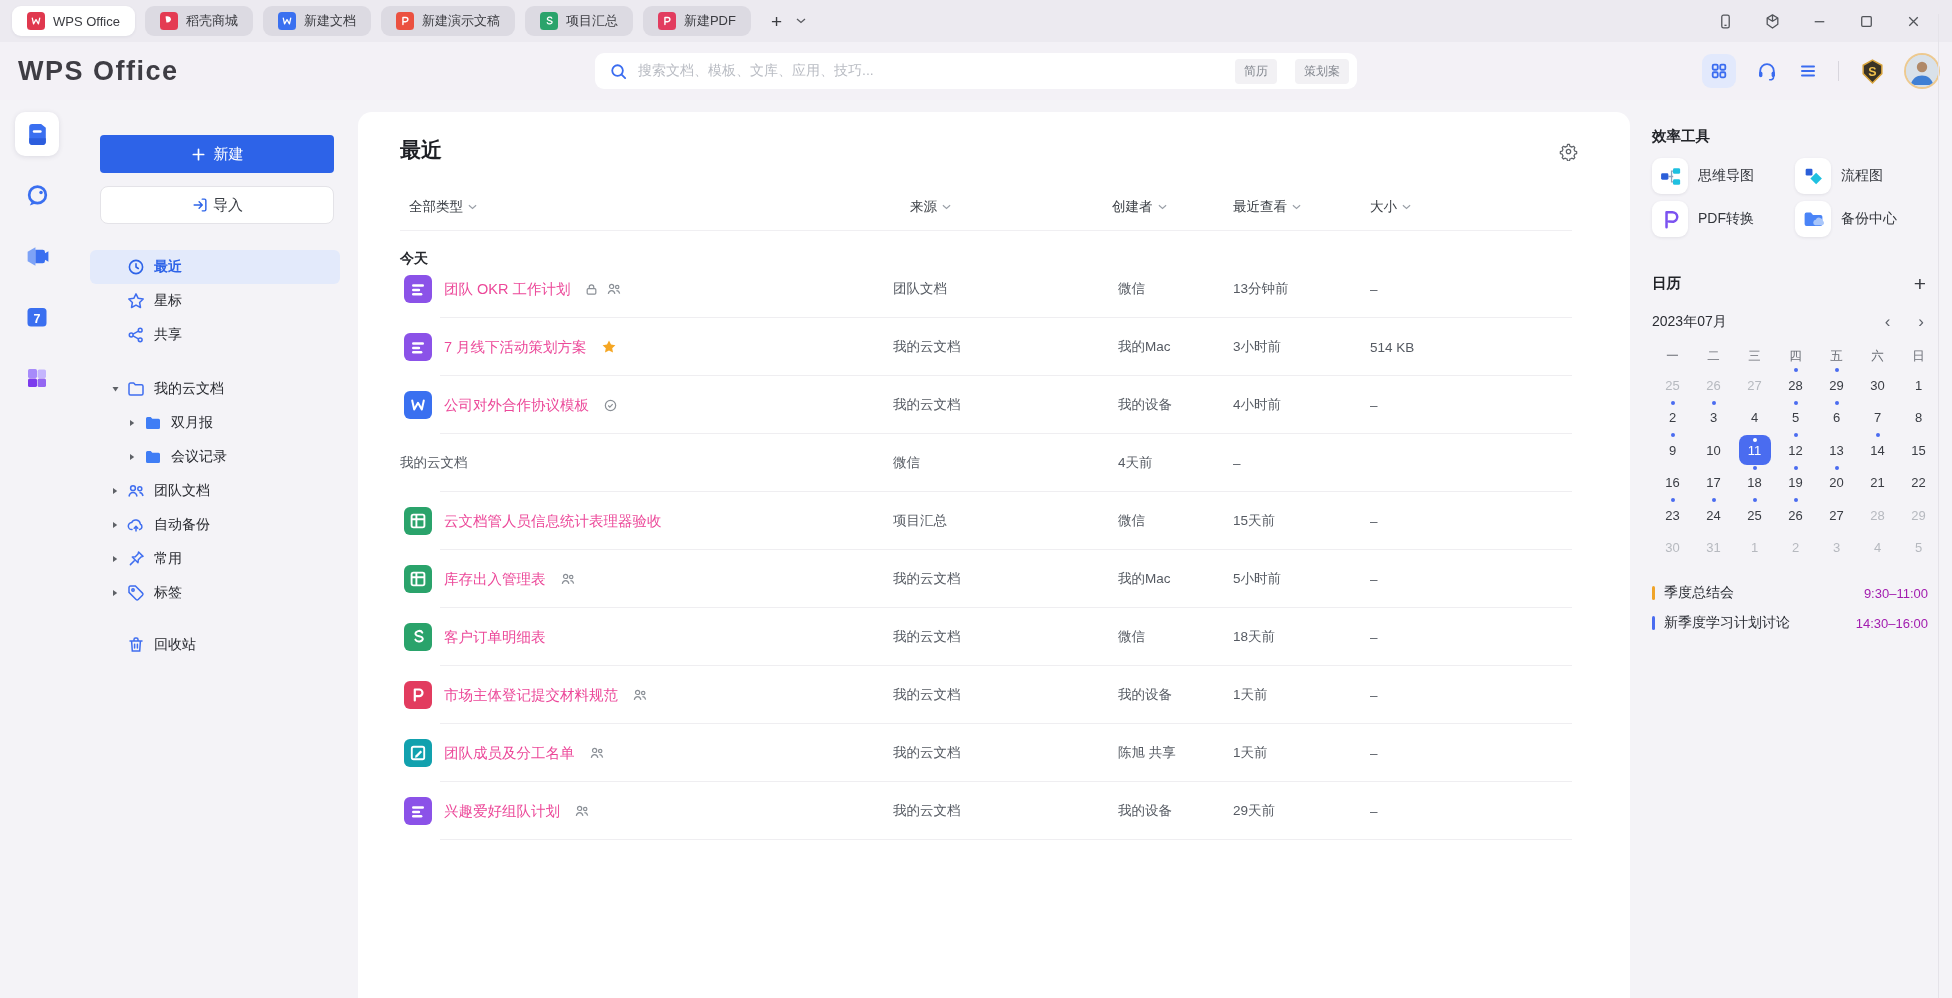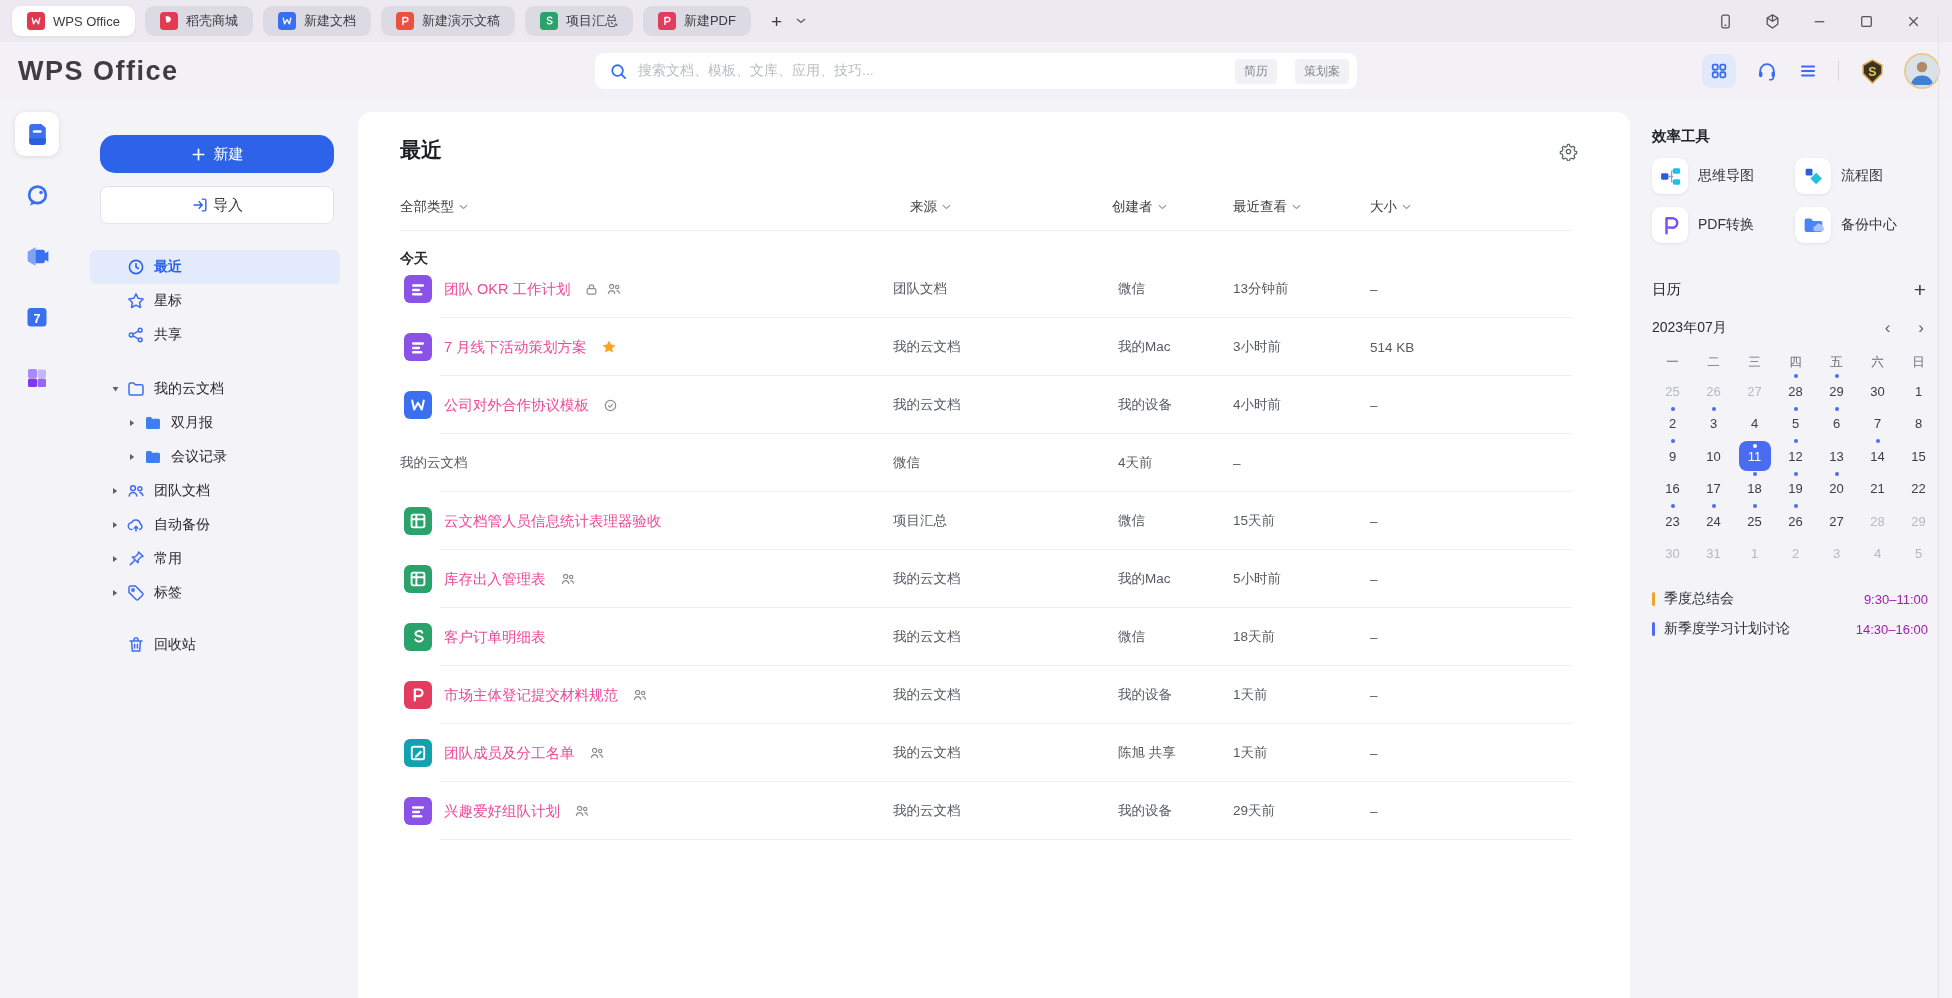--- a/index.html
+++ b/index.html
@@ -23,54 +23,54 @@
 .hicons{position:absolute;right:14px;top:50%;transform:translateY(-50%);display:flex;align-items:center;gap:20px}
 .appsbtn{width:34px;height:34px;background:#e2e9fc;border-radius:9px;display:flex;align-items:center;justify-content:center}
 .hdivider{width:1px;height:20px;background:#d8d6dd}
 .avatar{width:32px;height:32px;border-radius:50%;overflow:hidden;box-shadow:0 0 0 2px #edc98f;background:#d9e1e9}
 
 .rail{position:absolute;left:0;top:100px;width:74px;bottom:0;display:flex;flex-direction:column;align-items:center;padding-top:12px;gap:17px}
 .rail-item{width:44px;height:44px;display:flex;align-items:center;justify-content:center;border-radius:10px}
 .rail-item.active{background:#fff;box-shadow:0 1px 5px rgba(60,60,90,.13)}
 
 .sidenav{position:absolute;left:74px;top:100px;width:284px;bottom:0}
-.btn-new{display:flex;align-items:center;justify-content:center;gap:8px;margin:35px 24px 0 26px;height:38px;border-radius:15px;background:#2d63e8;color:#fff;font-size:15px;cursor:default}
+.btn-new{display:flex;align-items:center;justify-content:center;gap:8px;margin:35px 24px 0 26px;height:38px;border-radius:4px;background:#2d63e8;color:#fff;font-size:15px;cursor:default}
 .btn-import{display:flex;align-items:center;justify-content:center;gap:4px;margin:13px 24px 0 26px;height:38px;border-radius:8px;background:#fff;border:1px solid #e4e3e8;color:#3b3f46;font-size:15px}
 .navlist{margin-top:26px}
 .nav-item{height:34px;display:flex;align-items:center;margin:0 18px 0 16px;border-radius:6px;font-size:14px;color:#26282e;padding-left:14px}
 .nav-item.lvl1{padding-left:31px}
 .nav-item.active{background:#e3eafb;color:#2d63e8;font-weight:700}
 .caret-slot{width:22px;display:flex;justify-content:center;align-items:center}
 .nicon{width:20px;height:20px;margin-right:8px;display:flex;align-items:center;justify-content:center}
 .gap20{height:20px}.gap18{height:18px}
 
 .maincard{position:absolute;left:358px;top:112px;width:1272px;bottom:0;background:#fff;border-radius:14px 14px 0 0}
 .main-title{position:absolute;left:42px;top:24px;font-size:21px;font-weight:700;color:#1d1f24}
 .gear{position:absolute;right:52px;top:30px}
 .filters{position:absolute;left:42px;right:58px;top:86px;height:20px}
 .filter{position:absolute;display:flex;align-items:center;gap:5px;font-size:13.5px;color:#3c4046;top:0}
-.f0{left:0}.f1{left:510px}.f2{left:712px}.f3{left:833px}.f4{left:970px}
+.f0{left:9px}.f1{left:510px}.f2{left:712px}.f3{left:833px}.f4{left:970px}
 .fdiv{position:absolute;left:42px;right:58px;top:118px;height:1px;background:#f0eff2}
 .section-label{position:absolute;left:42px;top:138px;font-size:14px;font-weight:700;color:#27292e}
 .rows{position:absolute;left:42px;right:58px;top:148px}
 .frow{height:58px;display:grid;grid-template-columns:493px 225px 115px 137px 1fr;align-items:center;position:relative}
 .frow::after{content:"";position:absolute;left:40px;right:0;bottom:0;height:1px;background:#efeef1}
 .fmain{display:flex;align-items:center;gap:12px;padding-left:4px;min-width:0}
 .fname{font-size:14.5px;color:#ec4899;white-space:nowrap}
 .fbadges{display:flex;gap:7px;align-items:center;margin-left:2px}
 .fcol{font-size:13.5px;color:#555a62}
 
 .rpanel{position:absolute;left:1630px;right:0;top:100px;bottom:0;padding:0 22px}
 .rline{position:absolute;right:13px;top:14px;bottom:0;width:1px;background:#e5e3e9}
 .tools-title{margin-top:27px;font-size:14.5px;font-weight:700;color:#222429}
-.tools{margin-top:12px;display:grid;grid-template-columns:143px 1fr;row-gap:13px}
+.tools{margin-top:12px;display:grid;grid-template-columns:143px 1fr;row-gap:7px}
 .tool{display:flex;align-items:center;gap:10px;font-size:14px;color:#33363c}
 .tool-tile{width:36px;height:36px;background:#fff;border-radius:9px;box-shadow:0 1px 3px rgba(70,70,90,.10);display:flex;align-items:center;justify-content:center}
 .cal-head{margin-top:36px;display:flex;align-items:center;justify-content:space-between}
-.cal-title{font-size:14.5px;font-weight:400;color:#222429}
+.cal-title{font-size:14.5px;font-weight:700;color:#222429}
 .cal-add{font-size:21px;line-height:1;color:#3a3c42;margin-right:4px}
 .cal-month-row{margin-top:18px;display:flex;align-items:center;justify-content:space-between;font-size:14px;color:#2b2d33}
 .cal-nav{display:flex;gap:28px;color:#5f636b;font-size:17px;margin-right:6px}
 .cal-week{margin-top:16px;display:grid;grid-template-columns:repeat(7,41px);justify-items:center;font-size:12.5px;color:#6a6e76}
 .cal-grid{display:grid;grid-template-columns:repeat(7,41px);grid-auto-rows:32.5px;justify-items:center;align-items:center;margin-top:4px}
 .cal-cell{position:relative;width:31px;height:28px;display:flex;align-items:center;justify-content:center;font-size:13px;color:#3a3d44}
 .cal-cell.muted{color:#b6b9bf}
 .cal-cell .dot{position:absolute;top:-3px;left:50%;transform:translateX(-50%);width:4px;height:4px;border-radius:50%;background:#4a6cf0}
 .cal-cell.selected{background:#4a6cf0;color:#fff;border-radius:8px;width:32px;height:30px}
 .cal-cell.selected .dot{background:#fff;top:3px}

